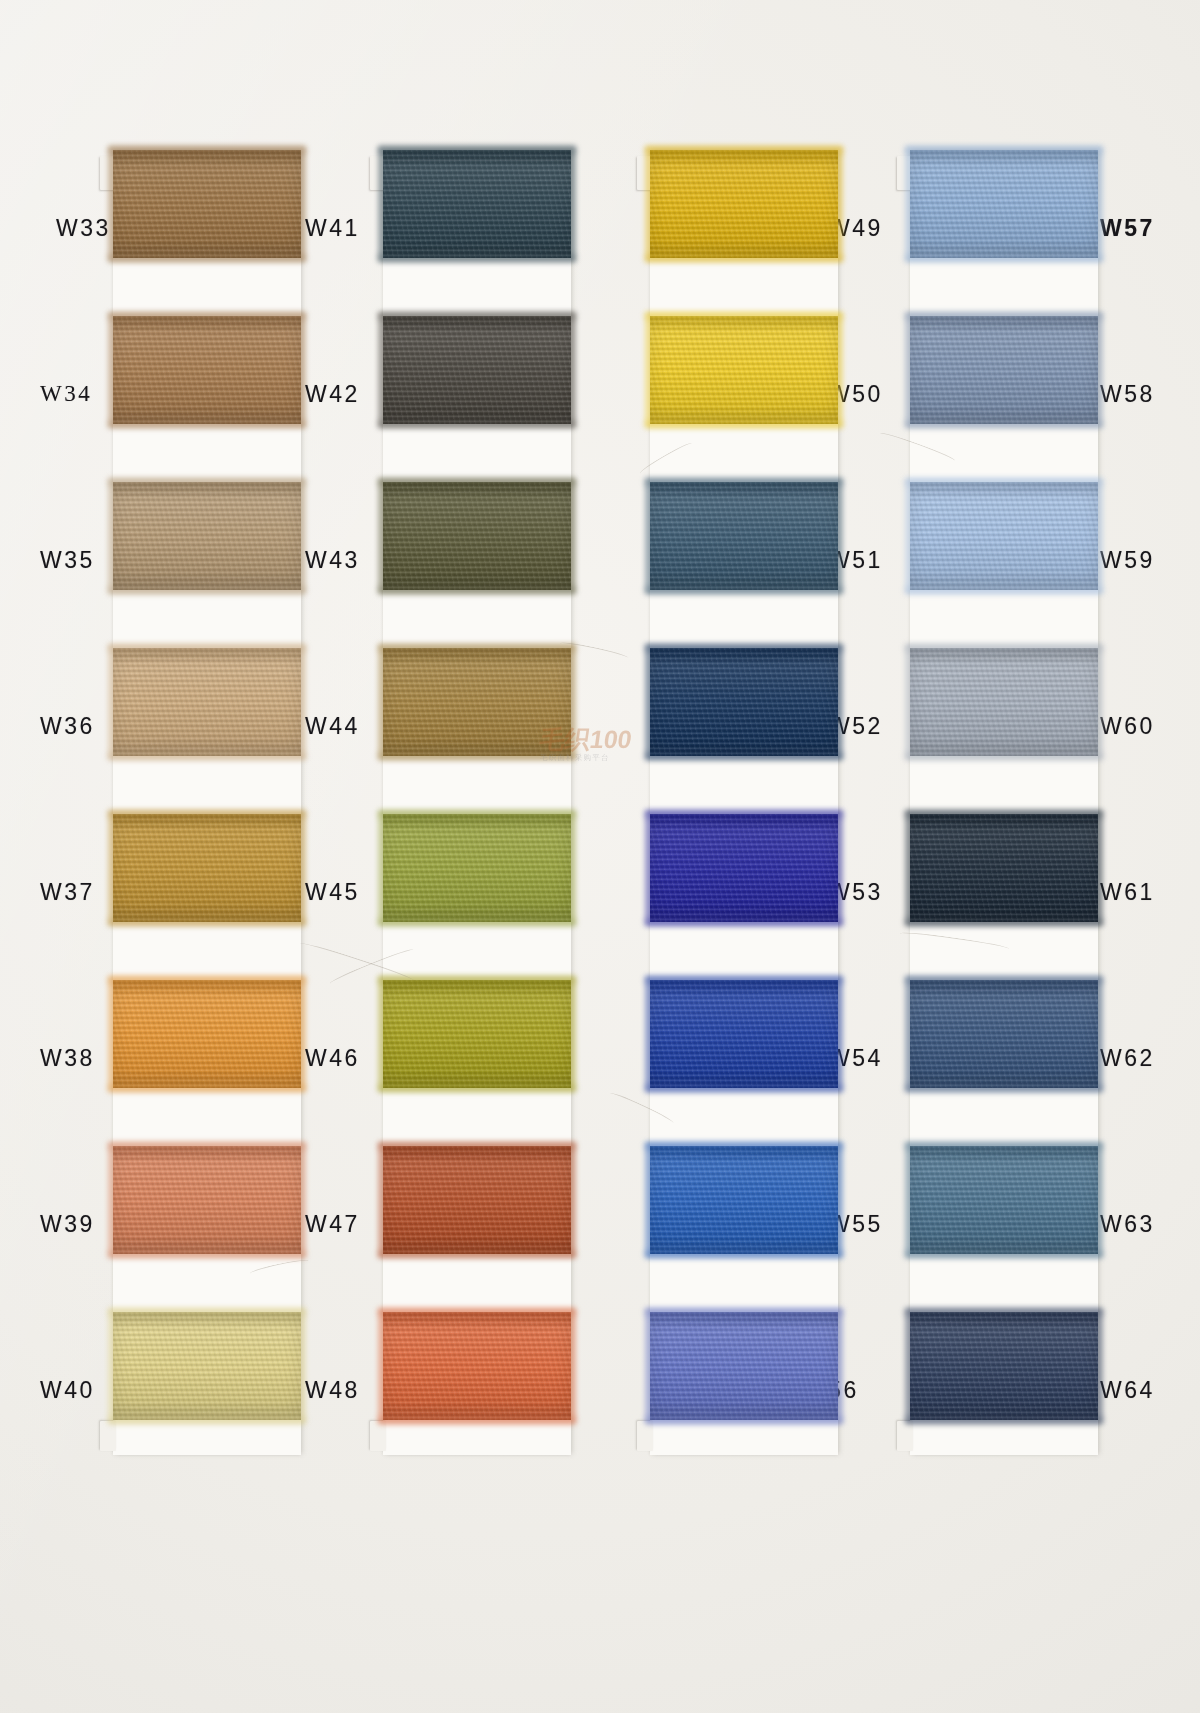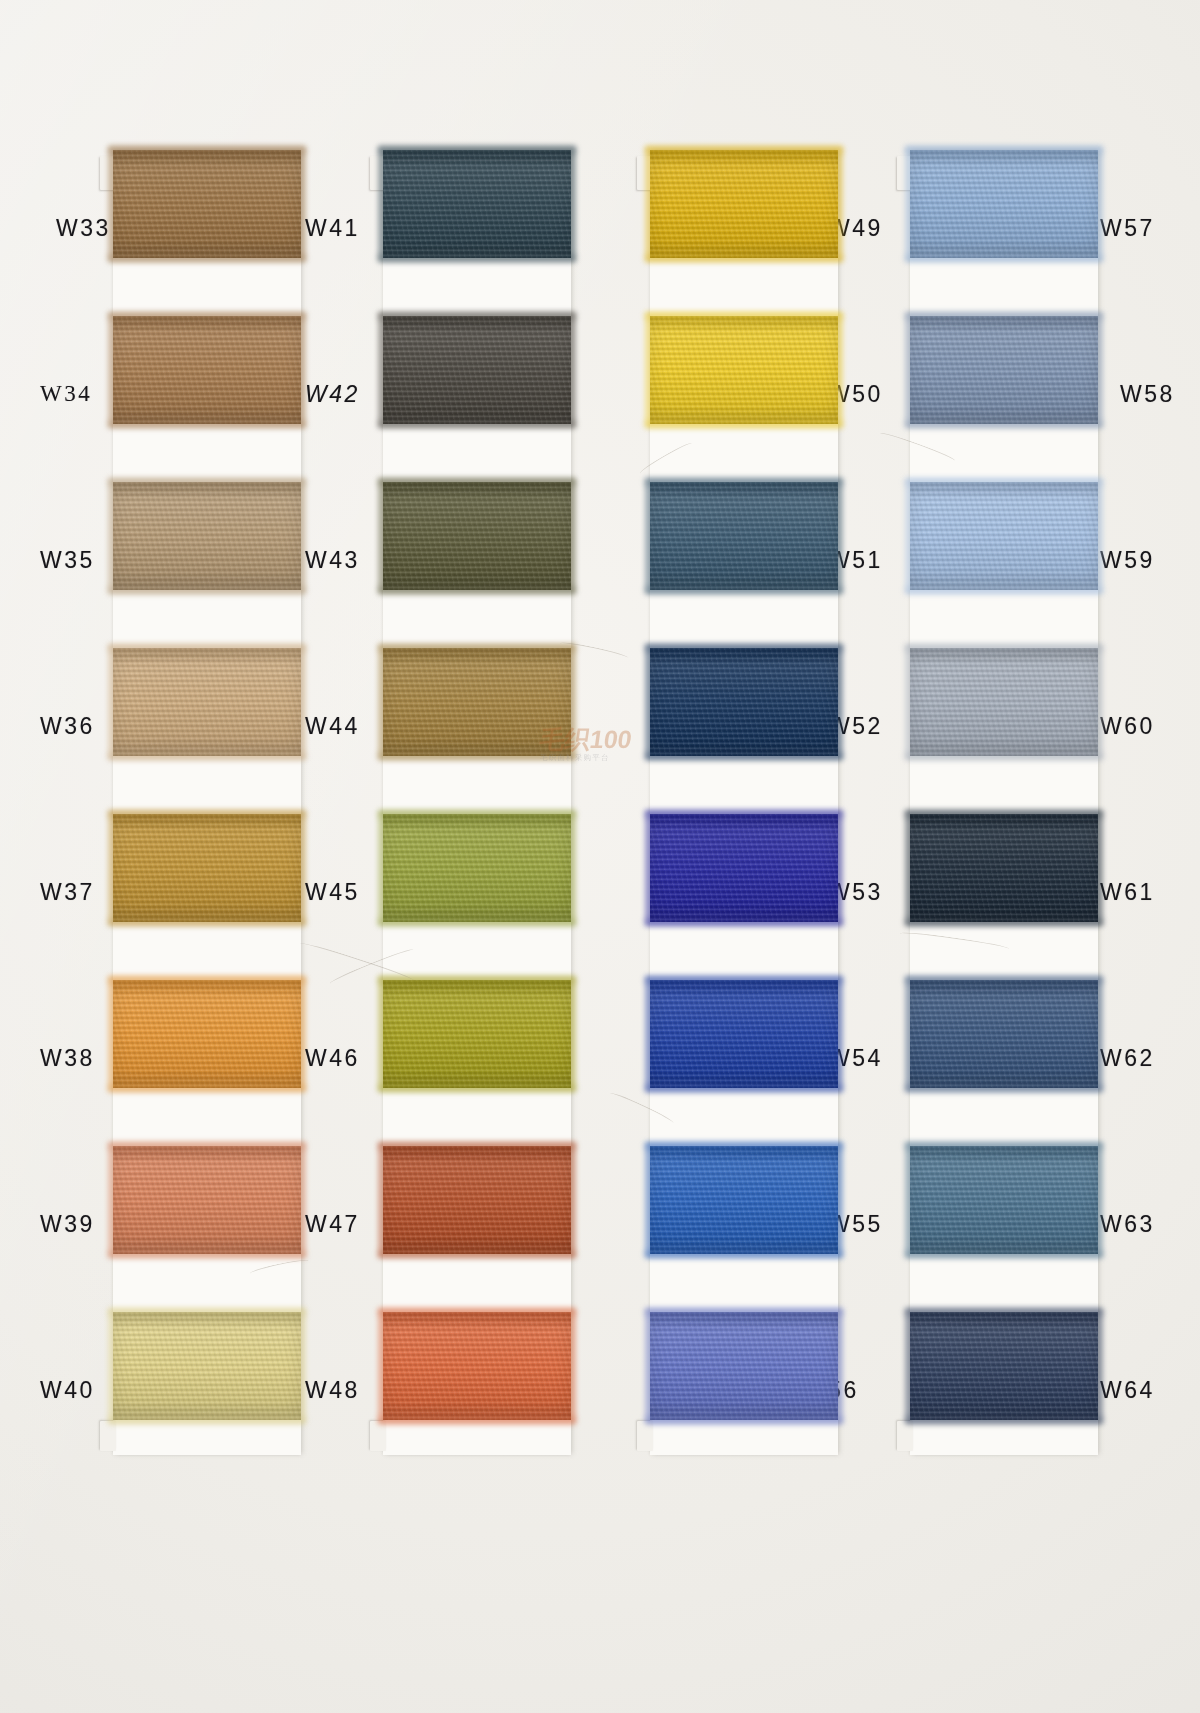--- a/index.html
+++ b/index.html
@@ -180,21 +180,21 @@
       <div class="yarn-edge" style="position: absolute; left: -5px; right: -5px; top: 992px; height: 116px; background: rgb(218, 129, 89);"></div>
       <div class="swatch" style="top: 996px; height: 108px;">
         <div class="yarn" style="background-color: rgb(218, 129, 89);"></div>
       </div>
       <div class="yarn-edge" style="position: absolute; left: -5px; right: -5px; top: 1158px; height: 116px; background: rgb(225, 211, 135);"></div>
       <div class="swatch" style="top: 1162px; height: 108px;">
         <div class="yarn" style="background-color: rgb(225, 211, 135);"></div>
       </div>
     </div>
     <div class="label left" style="left: 305px; top: 228px;">W41</div>
-    <div class="label left" style="left: 305px; top: 394px; font-style: italic;">W42</div>
+    <div class="label left" style="left: 305px; top: 394px;">W42</div>
     <div class="label left" style="left: 305px; top: 560px;">W43</div>
     <div class="label left" style="left: 305px; top: 726px;">W44</div>
     <div class="label left" style="left: 305px; top: 892px;">W45</div>
     <div class="label left" style="left: 305px; top: 1058px;">W46</div>
     <div class="label left" style="left: 305px; top: 1224px;">W47</div>
     <div class="label left" style="left: 305px; top: 1390px;">W48</div>
     <div class="strip" style="left: 383px; top: 150px; width: 188px; height: 1305px;">
       <div class="tab-top"></div>
       <div class="tab-bot"></div>
       <div class="yarn-edge" style="position: absolute; left: -5px; right: -5px; top: -4px; height: 116px; background: rgb(45, 68, 80);"></div>
@@ -267,22 +267,22 @@
       </div>
       <div class="yarn-edge" style="position: absolute; left: -5px; right: -5px; top: 992px; height: 116px; background: rgb(39, 97, 189);"></div>
       <div class="swatch" style="top: 996px; height: 108px;">
         <div class="yarn" style="background-color: rgb(39, 97, 189);"></div>
       </div>
       <div class="yarn-edge" style="position: absolute; left: -5px; right: -5px; top: 1158px; height: 116px; background: rgb(98, 114, 198);"></div>
       <div class="swatch" style="top: 1162px; height: 108px;">
         <div class="yarn" style="background-color: rgb(98, 114, 198);"></div>
       </div>
     </div>
-    <div class="label left" style="left: 1100px; top: 228px;">W57</div>
-    <div class="label left" style="left: 1100px; top: 394px; margin-left: 20px;">W58</div>
+    <div class="label left" style="left: 1100px; top: 228px; font-weight: bold;">W57</div>
+    <div class="label left" style="left: 1100px; top: 394px;">W58</div>
     <div class="label left" style="left: 1100px; top: 560px;">W59</div>
     <div class="label left" style="left: 1100px; top: 726px;">W60</div>
     <div class="label left" style="left: 1100px; top: 892px;">W61</div>
     <div class="label left" style="left: 1100px; top: 1058px;">W62</div>
     <div class="label left" style="left: 1100px; top: 1224px;">W63</div>
     <div class="label left" style="left: 1100px; top: 1390px;">W64</div>
     <div class="strip" style="left: 910px; top: 150px; width: 188px; height: 1305px;">
       <div class="tab-top"></div>
       <div class="tab-bot"></div>
       <div class="yarn-edge" style="position: absolute; left: -5px; right: -5px; top: -4px; height: 116px; background: rgb(142, 175, 215);"></div>

